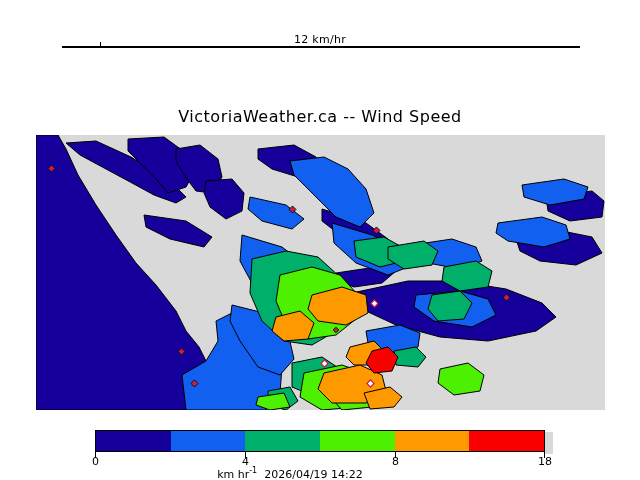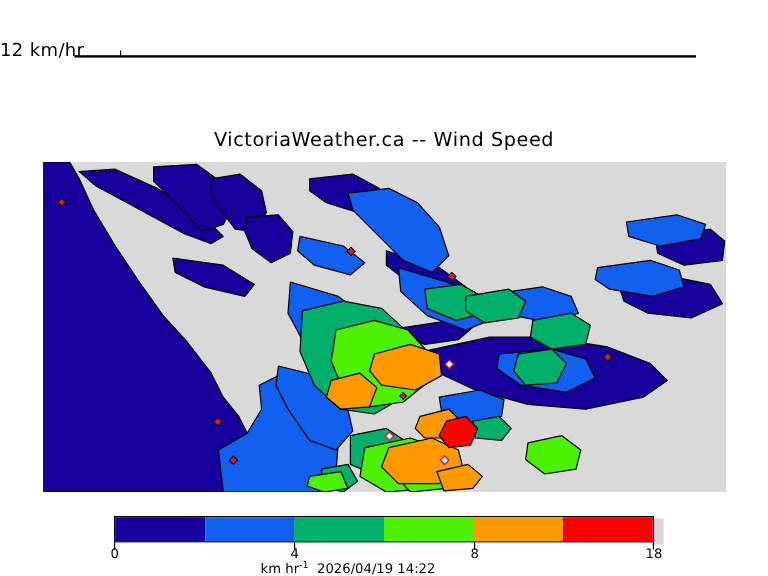--- a/index.html
+++ b/index.html
@@ -8,22 +8,22 @@
     background:#ffffff;
     font-family:"DejaVu Sans", sans-serif;
     overflow:hidden;position:relative;
   }
   #stage{position:absolute;left:0;top:0;width:640px;height:480px;}
 
   
   .refscale{position:absolute;left:62px;top:46px;width:518px;height:2px;background:#000;}
   .refscale-tick{position:absolute;left:100px;top:42px;width:1px;height:5px;background:#000;}
   .refscale-label{
-    position:absolute;left:0;top:33px;width:640px;text-align:left;
-    font-size:15px;color:#000;letter-spacing:.3px;
+    position:absolute;left:0;top:33px;width:640px;text-align:center;
+    font-size:11px;color:#000;letter-spacing:.3px;
   }
 
   
   .title{
     position:absolute;left:0;top:107px;width:640px;text-align:center;
     font-size:16px;color:#000;letter-spacing:.5px;
   }
 
   
   .mapwrap{position:absolute;left:36px;top:135px;width:569px;height:275px;background:#d9d9d9;}

